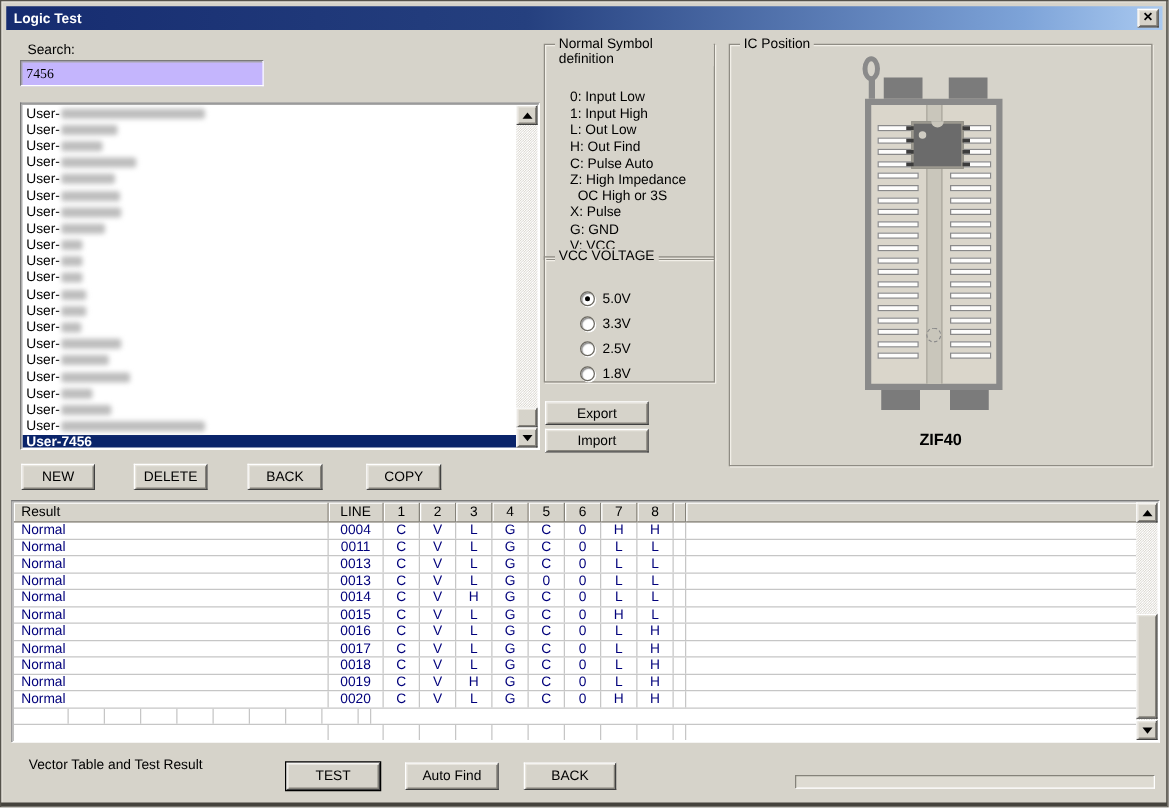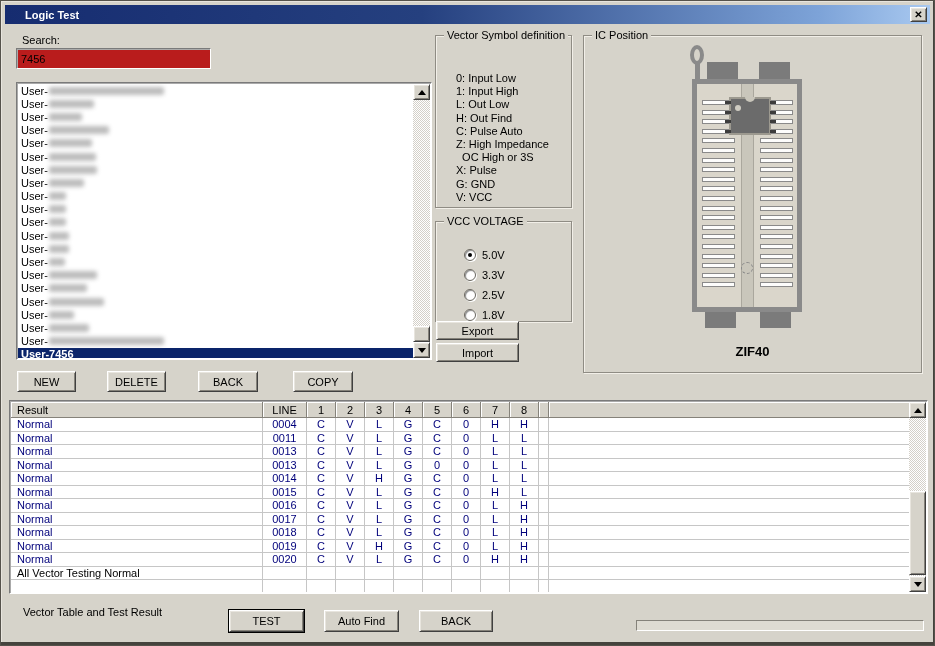--- a/index.html
+++ b/index.html
@@ -6,33 +6,33 @@
   html,body { width:935px; height:646px; background:#fff; font-family:"Liberation Sans", sans-serif; }
   .window {
     position:relative; width:935px; height:646px; background:#d6d3ca;
     border:1px solid #55524b;
     box-shadow: inset -1px -3px 0 #45433d, inset 1px 1px 0 #e8e5de;
     overflow:hidden; font-size:11px; color:#000;
   }
   .titlebar {
     position:absolute; left:4px; top:4px; right:4px; height:19px;
     background:linear-gradient(90deg,#162c70 0%,#25407f 45%,#7da3d8 88%,#a9c9f0 100%);
-    color:#fff; font-weight:bold; display:flex; align-items:center; padding-left:20px;
+    color:#fff; font-weight:bold; display:flex; align-items:center; padding-left:6px;
   }
   .close-btn {
     position:absolute; right:3px; top:2px; width:17px; height:15px;
     background:#d6d3ca; border:1px solid; border-color:#fff #404040 #404040 #fff;
     box-shadow: inset 1px 1px 0 #e8e5de, inset -1px -1px 0 #85827a;
     display:flex; align-items:center; justify-content:center;
     font-size:10px; font-weight:bold; color:#000; line-height:1;
   }
   .label { position:absolute; }
   .edit {
-    position:absolute; background:#b91c1c; border:1px solid; border-color:#7a7a7a #fff #fff #7a7a7a;
-    box-shadow: inset 1px 1px 0 #aaa; font-family:Liberation Sans, sans-serif;
+    position:absolute; background:#c4b5fd; border:1px solid; border-color:#7a7a7a #fff #fff #7a7a7a;
+    box-shadow: inset 1px 1px 0 #aaa; font-family:Liberation Serif, serif;
     font-size:11px; padding:2px 4px; outline:none;
   }
   .listbox {
     position:absolute; left:15px; top:81px; width:416px; height:278px;
     background:#fff; border:1px solid; border-color:#7a7a7a #fff #fff #7a7a7a;
     box-shadow: inset 1px 1px 0 #aaa; overflow:hidden;
   }
   .list-items { position:absolute; left:1px; top:1px; right:18px; bottom:1px; overflow:hidden; }
   .list-row { height:13.2px; display:flex; align-items:center; padding-left:3px; white-space:pre; }
   .list-row.selected { background:#0a246a; color:#fff;font-weight:bold; }
@@ -166,36 +166,36 @@
       <span>DELETE</span>
     </div>
   <div class="btn" style="left:197px; top:370px; width:60px; height:21px;">
       <span>BACK</span>
     </div>
   <div class="btn" style="left:292px; top:370px; width:60px; height:21px;">
       <span>COPY</span>
     </div>
 
   <div class="groupbox" style="left:434px; top:34px; width:137px; height:173px;">
-    <span class="group-title">Vector Symbol definition</span>
+    <span class="group-title">Normal Symbol definition</span>
     <div style="position:absolute; left:20px; top:36px;">
         <div class="sym-line">0: Input Low</div>
         <div class="sym-line">1: Input High</div>
         <div class="sym-line">L: Out Low</div>
         <div class="sym-line">H: Out Find</div>
         <div class="sym-line">C: Pulse Auto</div>
         <div class="sym-line">Z: High Impedance</div>
         <div class="sym-line">  OC High or 3S</div>
         <div class="sym-line">X: Pulse</div>
         <div class="sym-line">G: GND</div>
         <div class="sym-line">V: VCC</div>
       </div>
   </div>
 
-  <div class="groupbox" style="left:434px; top:220px; width:137px; height:101px;">
+  <div class="groupbox" style="left:434px; top:204px; width:137px; height:101px;">
     <span class="group-title">VCC VOLTAGE</span>
     <div>
         <div class="radio-row" style="top: 26px;">
           <span class="radio checked"></span>
           <span>5.0V</span>
         </div>
         <div class="radio-row" style="top: 46px;">
           <span class="radio"></span>
           <span>3.3V</span>
         </div>
@@ -454,21 +454,20 @@
             <div class="td" style="width: 29px;">L</div>
             <div class="td" style="width: 29px;">G</div>
             <div class="td" style="width: 29px;">C</div>
             <div class="td" style="width: 29px;">0</div>
             <div class="td" style="width: 29px;">H</div>
             <div class="td" style="width: 29px;">H</div>
             <div class="td" style="width: 10px;"></div>
             <div class="td fill"></div>
           </div>
           <div class="trow">
-            <div class="td left black" style="width: 252px;">All Vector Testing Normal</div>
             <div class="td" style="width: 44px;"></div>
             <div class="td" style="width: 29px;"></div>
             <div class="td" style="width: 29px;"></div>
             <div class="td" style="width: 29px;"></div>
             <div class="td" style="width: 29px;"></div>
             <div class="td" style="width: 29px;"></div>
             <div class="td" style="width: 29px;"></div>
             <div class="td" style="width: 29px;"></div>
             <div class="td" style="width: 29px;"></div>
             <div class="td" style="width: 10px;"></div>

